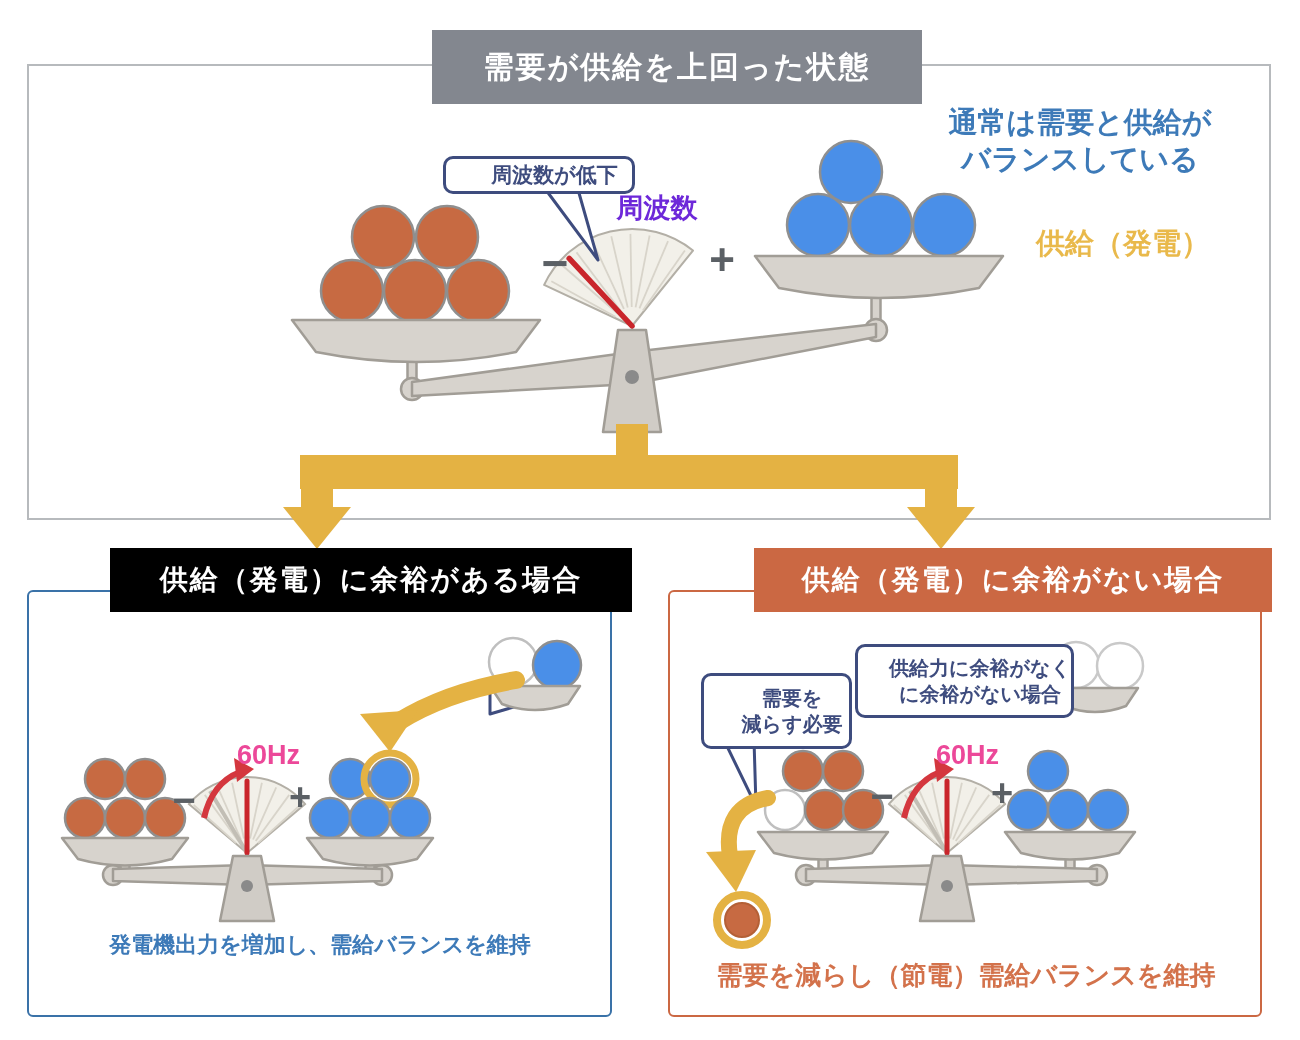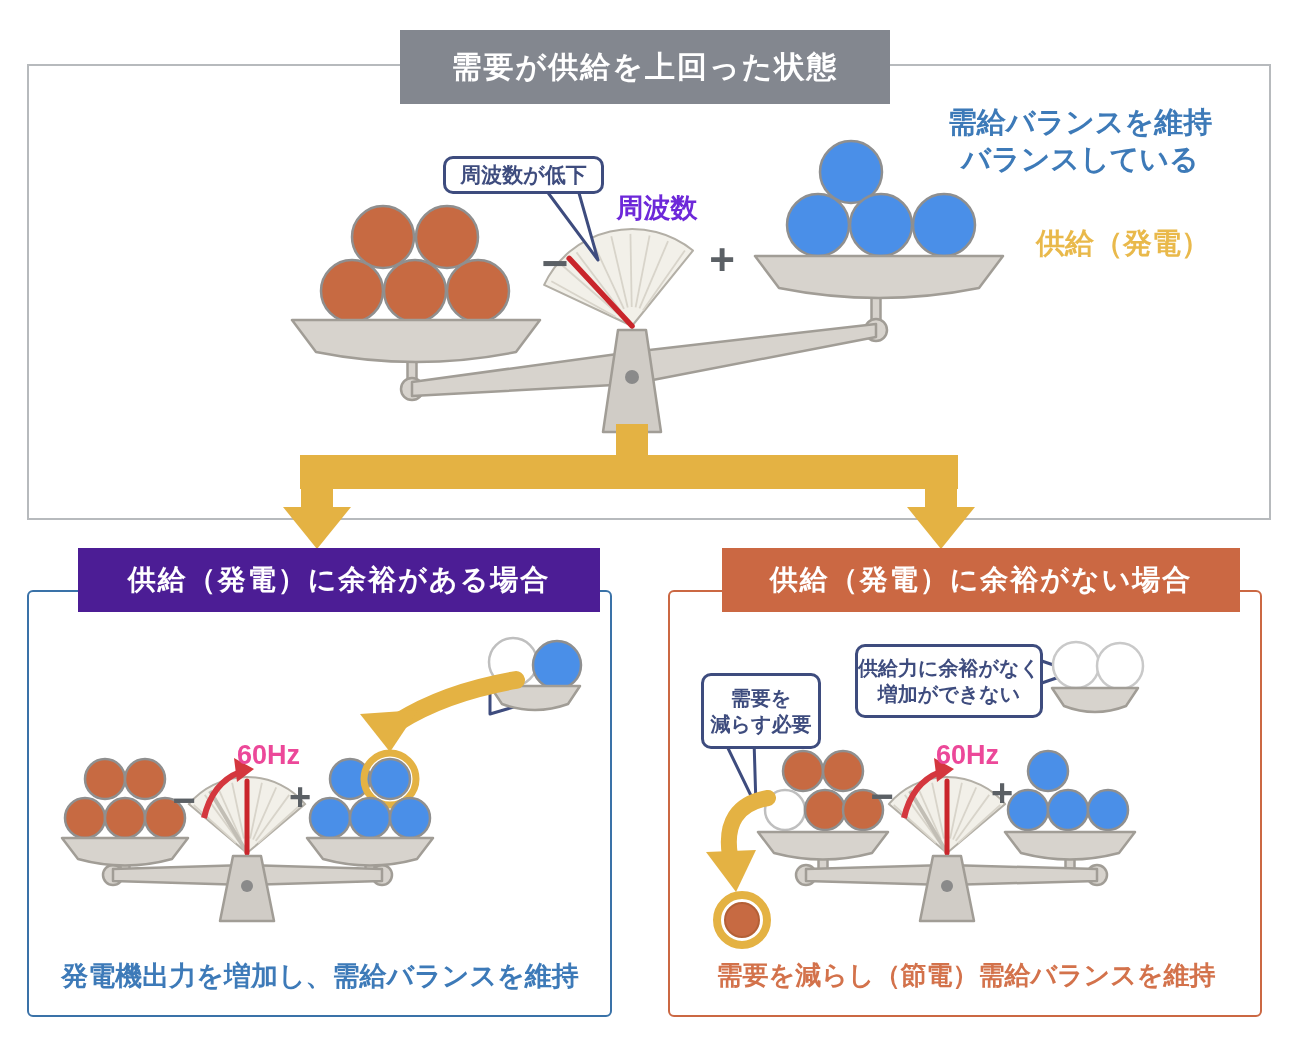--- a/index.html
+++ b/index.html
@@ -4,28 +4,28 @@
 <style>
   html,body{margin:0;padding:0;background:#fff;}
   #canvas{position:relative;width:1300px;height:1040px;background:#fff;overflow:hidden;
           font-family:"Liberation Sans",sans-serif;}
   .box{position:absolute;background:#fff;z-index:1;}
   #top-box{left:27px;top:64px;width:1240px;height:452px;border:2px solid #B7BABD;}
   #bl-box{left:27px;top:590px;width:581px;height:423px;border:2px solid #3A72A8;border-radius:6px;}
   #br-box{left:668px;top:590px;width:590px;height:423px;border:2px solid #CB6843;border-radius:6px;}
   svg.layer{position:absolute;left:0;top:0;z-index:2;}
   .txt{position:absolute;z-index:3;font-weight:bold;}
-  .hdr{display:flex;align-items:center;justify-content:center;color:#fff;letter-spacing:2px;}
+  .hdr{display:flex;align-items:center;justify-content:center;color:#fff;letter-spacing:2px;margin-left:32px;}
   #title-bar{left:400px;top:30px;width:490px;height:74px;background:#83878F;font-size:30px;}
-  #bl-header{left:78px;top:548px;width:522px;height:64px;background:#4c1d95;font-size:28px;}
+  #bl-header{left:78px;top:548px;width:522px;height:64px;background:#000000;font-size:28px;}
   #br-header{left:722px;top:548px;width:518px;height:64px;background:#CB6843;font-size:28px;}
   .note{left:870px;top:104px;width:420px;text-align:center;color:#3D7AB8;font-size:29px;line-height:37px;}
   .callout{position:absolute;z-index:3;background:#fff;border:3px solid #3E4C7E;border-radius:10px;
            color:#3E4C7E;font-weight:bold;display:flex;flex-direction:column;align-items:center;
-           justify-content:center;text-align:center;}
+           justify-content:center;text-align:center;padding-left:31px;}
   #callout-freq{left:443px;top:156px;width:155px;height:32px;font-size:21px;}
   #bl-callout{left:253px;top:676px;width:238px;height:44px;font-size:24px;}
   #br-callout-supply{left:855px;top:644px;width:182px;height:68px;font-size:20px;line-height:26px;}
   #br-callout-demand{left:701px;top:673px;width:114px;height:70px;font-size:20px;line-height:26px;}
   .gray-sign{color:#5B6065;text-align:center;line-height:1;}
   .hz{color:#ec4899;text-align:right;font-size:27px;}
   .conclusion{text-align:center;}
 </style>
 </head>
 <body>
@@ -216,43 +216,43 @@
       <g>
         <path d="M768,798 Q722,806 730,856" fill="none" stroke="#E4B243" stroke-width="16" stroke-linecap="round"></path>
         <polygon points="706,852 756,850 736,892" fill="#E4B243" stroke="none"></polygon>
       </g>
     </g>
   </svg>
 
   <div class="txt hdr" id="title-bar">需要が供給を上回った状態</div>
 
   <div class="txt note">
-    <span style="display:block">需給バランスを維持</span>
+    <span style="display:block">通常は需要と供給が</span>
     <span style="display:block">バランスしている</span>
   </div>
 
   <div class="txt" style="left:1000px;top:224px;width:210px;text-align:right;font-size:29px;color:#E9B94B;">供給（発電）</div>
   <div class="txt" style="left:582px;top:190px;width:150px;text-align:center;font-size:27px;color:#6d28d9;">周波数</div>
   <div class="txt gray-sign" style="left:530px;top:240px;width:50px;font-size:46px;">−</div>
   <div class="txt gray-sign" style="left:697px;top:238px;width:50px;font-size:44px;">+</div>
 
   <div class="callout" id="callout-freq">
     <span>周波数が低下</span>
   </div>
 
   <div class="txt hdr" id="bl-header">供給（発電）に余裕がある場合</div>
   <div class="txt hz" style="left:196px;top:740px;width:104px;">60Hz</div>
   <div class="txt gray-sign" style="left:162px;top:780px;width:44px;font-size:40px;">−</div>
   <div class="txt gray-sign" style="left:278px;top:778px;width:44px;font-size:38px;">+</div>
-  <div class="txt conclusion" style="left:40px;top:958px;width:560px;font-size:27px;color:#3D7AB8;">発電機出力を増加し、需給バランスを維持</div>
+  <div class="txt conclusion" style="left:40px;top:930px;width:560px;font-size:22px;color:#3D7AB8;">発電機出力を増加し、需給バランスを維持</div>
 
   <div class="txt hdr" id="br-header">供給（発電）に余裕がない場合</div>
   <div class="callout" id="br-callout-supply">
     <span>供給力に余裕がなく</span>
-    <span>増加ができない</span>
+    <span>に余裕がない場合</span>
   </div>
   <div class="callout" id="br-callout-demand">
     <span>需要を</span>
     <span>減らす必要</span>
   </div>
   <div class="txt hz" style="left:895px;top:740px;width:104px;">60Hz</div>
   <div class="txt gray-sign" style="left:860px;top:776px;width:44px;font-size:40px;">−</div>
   <div class="txt gray-sign" style="left:980px;top:774px;width:44px;font-size:38px;">+</div>
   <div class="txt conclusion" style="left:680px;top:958px;width:572px;font-size:26px;color:#D3724B;">需要を減らし（節電）需給バランスを維持</div>
 

